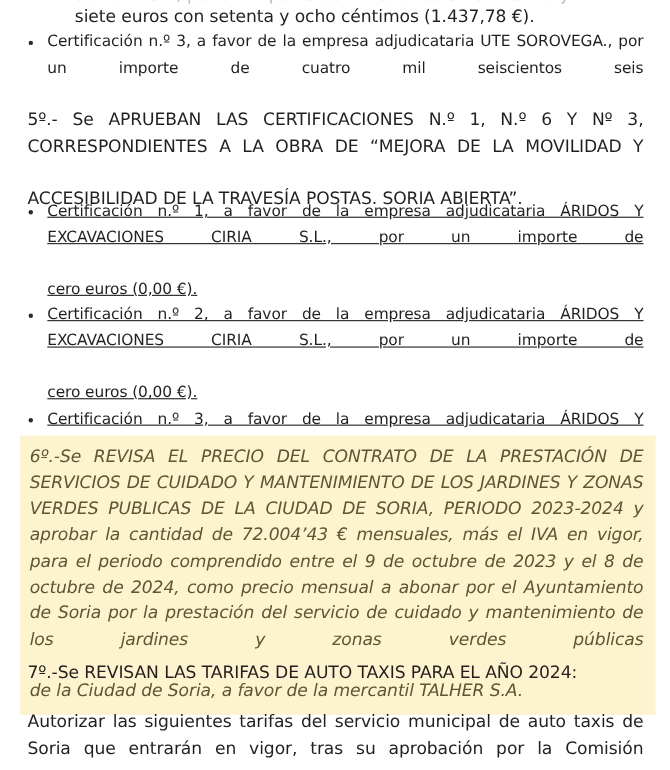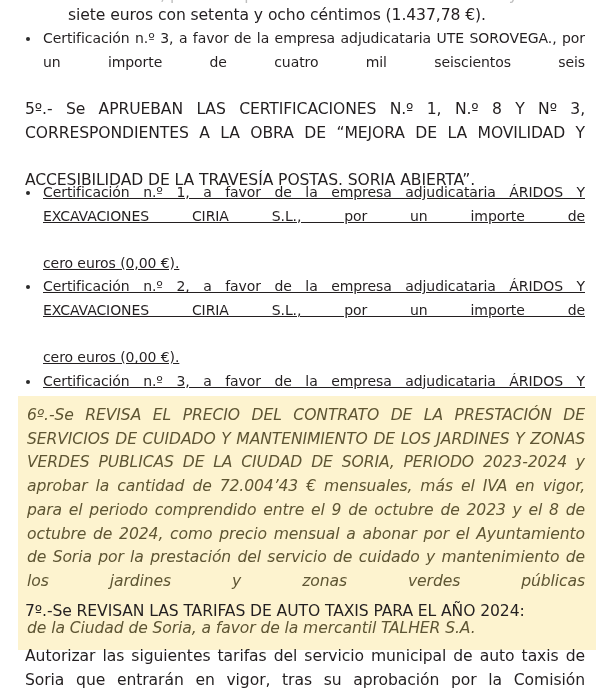--- a/index.html
+++ b/index.html
@@ -127,21 +127,21 @@
     <span>siete euros con setenta y ocho céntimos (1.437,78 €).</span>
   </div>
 
   <ul class="bullets" style="left:0; top:27px; width:609px; padding-right:24px;">
     <li>
       <span class="force-justify">Certificación n.º 3, a favor de la empresa adjudicataria UTE SOROVEGA., por un importe de cuatro mil seiscientos seis</span>
     </li>
   </ul>
 
   <div class="heading-para" style="left:25px; top:98px; width:560px;">
-    <span class="force-justify">5º.- Se APRUEBAN LAS CERTIFICACIONES N.º 1, N.º 8 Y Nº 3, CORRESPONDIENTES A LA OBRA DE “MEJORA DE LA MOVILIDAD Y</span>
+    <span class="force-justify">5º.- Se APRUEBAN LAS CERTIFICACIONES N.º 1, N.º 6 Y Nº 3, CORRESPONDIENTES A LA OBRA DE “MEJORA DE LA MOVILIDAD Y</span>
     <span class="last-line">ACCESIBILIDAD DE LA TRAVESÍA POSTAS. SORIA ABIERTA”.</span>
   </div>
 
   <ul class="bullets" style="left:0; top:181px; width:609px; padding-right:24px;text-decoration:underline;">
     <li>
       <span class="force-justify">Certificación n.º 1, a favor de la empresa adjudicataria ÁRIDOS Y EXCAVACIONES CIRIA S.L., por un importe de</span>
       <span class="tail">cero euros (0,00 €).</span>
     </li>
     <li>
       <span class="force-justify">Certificación n.º 2, a favor de la empresa adjudicataria ÁRIDOS Y EXCAVACIONES CIRIA S.L., por un importe de</span>

